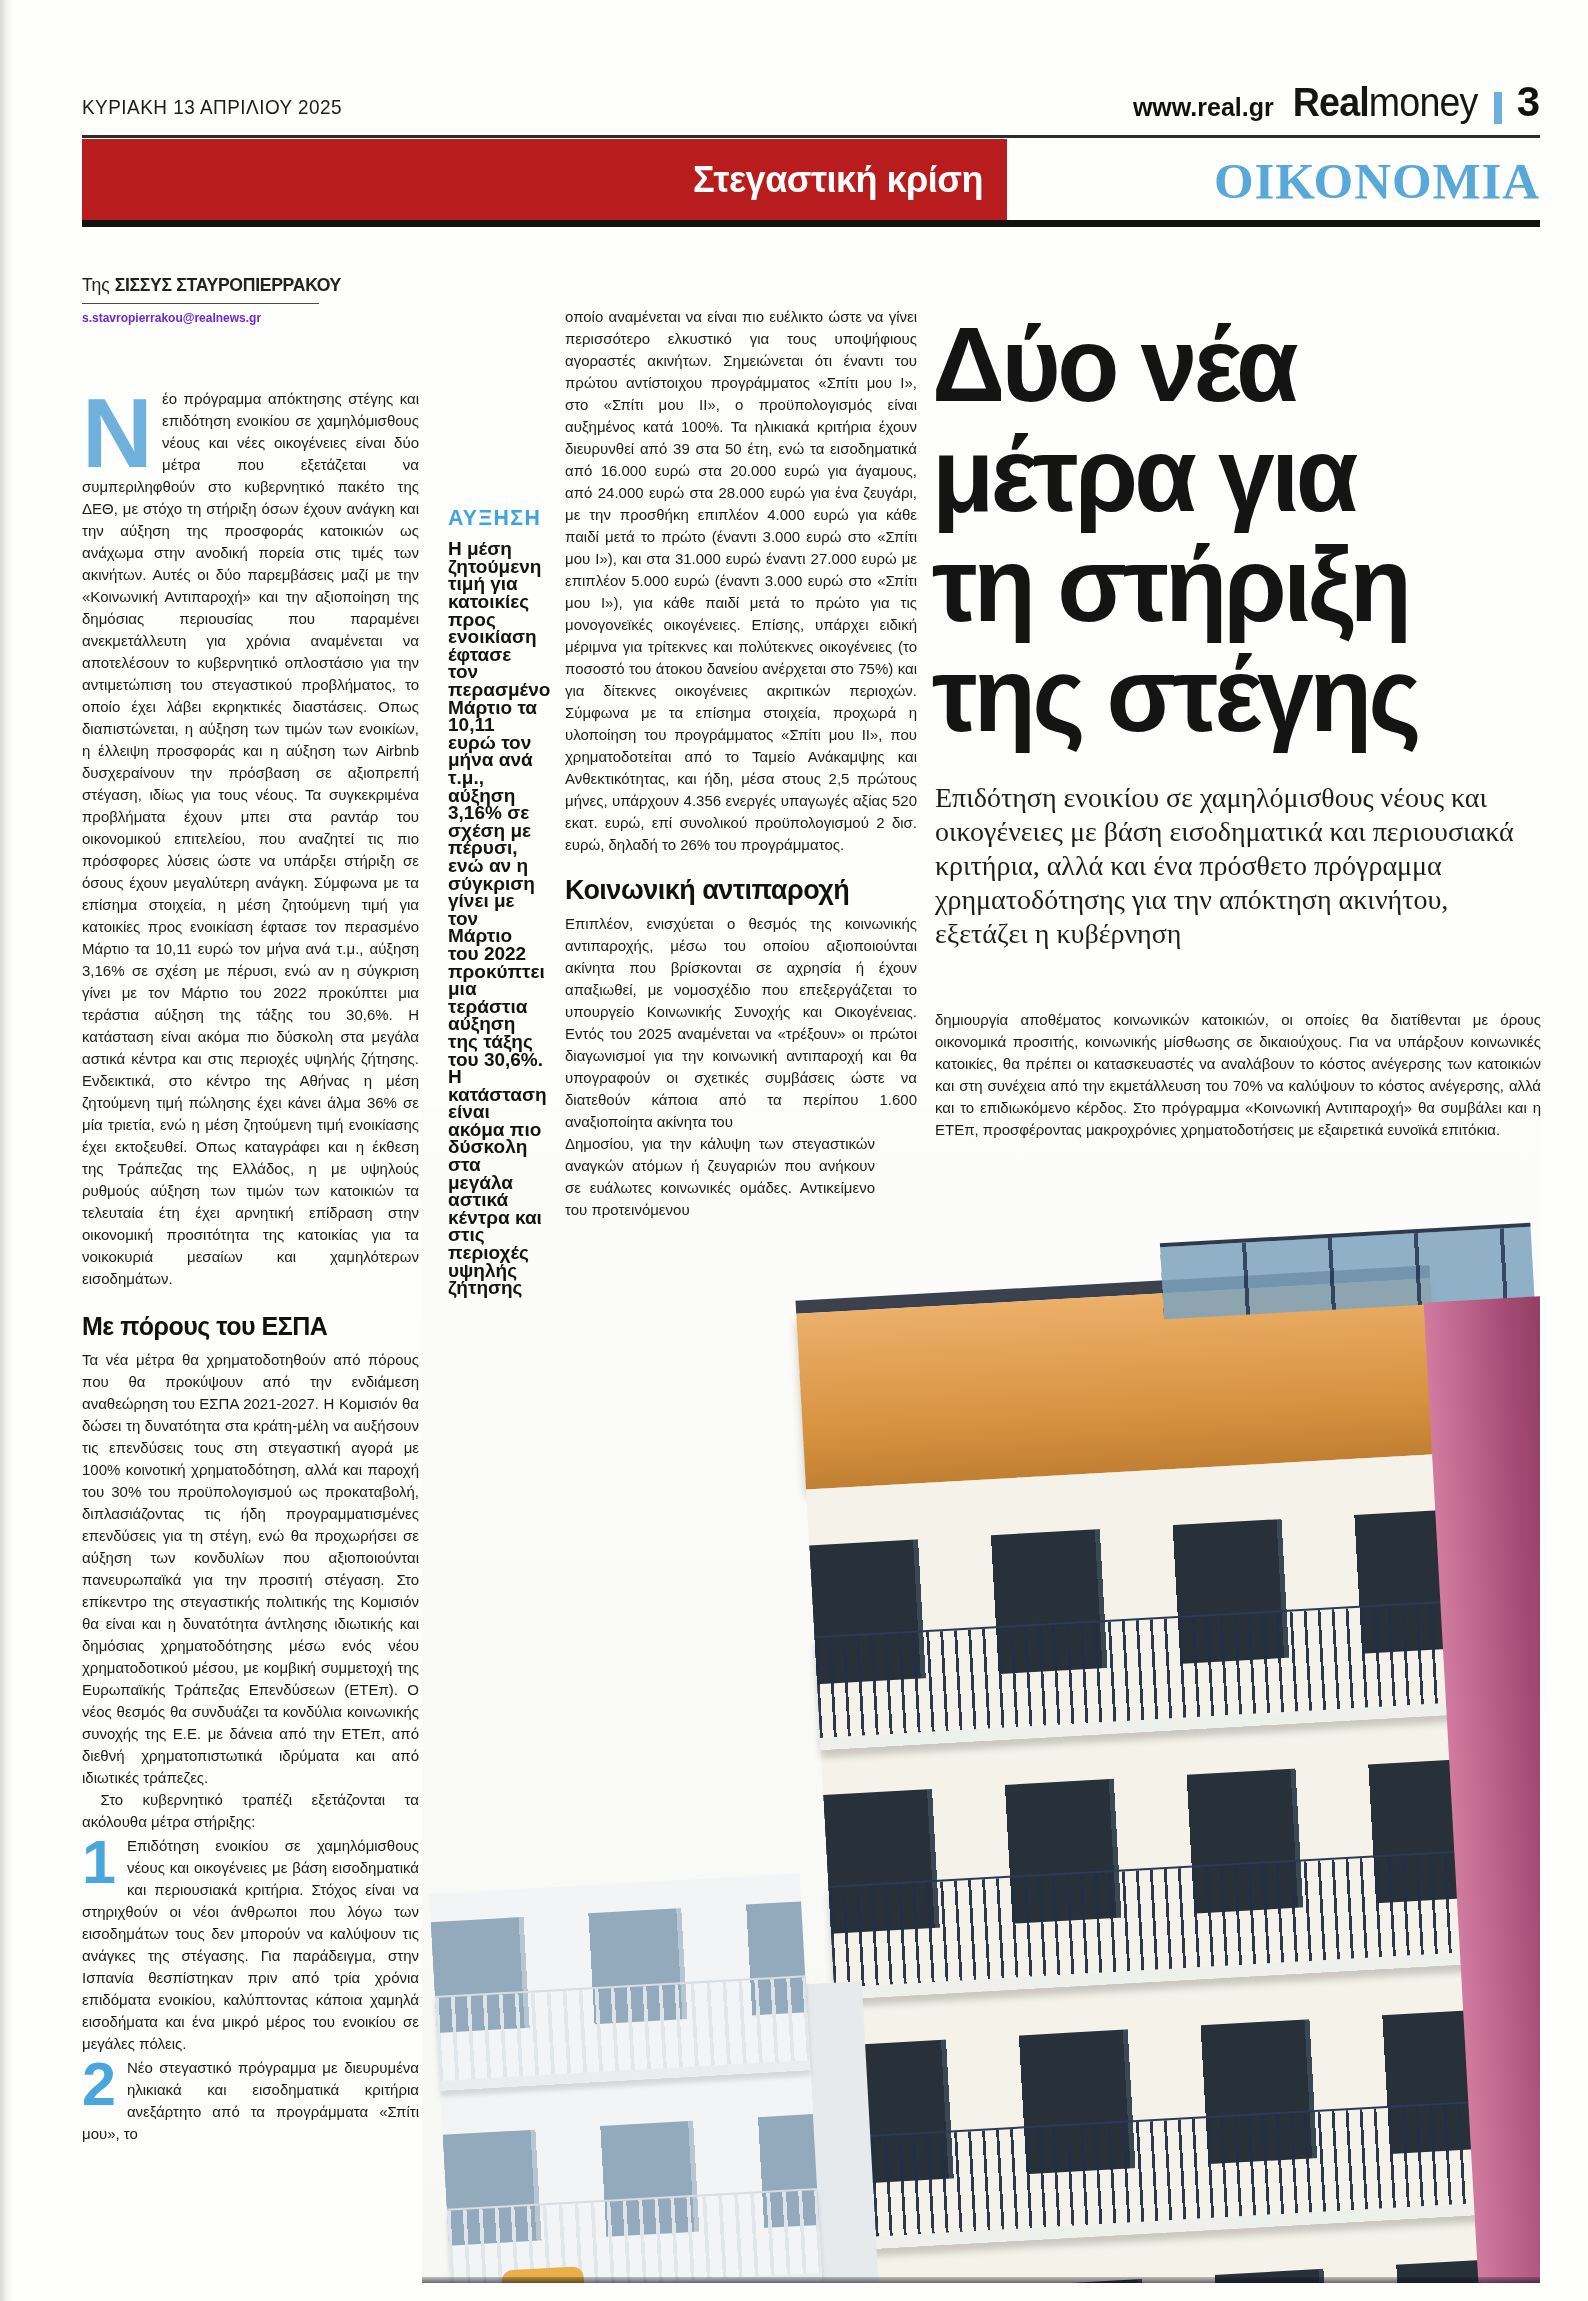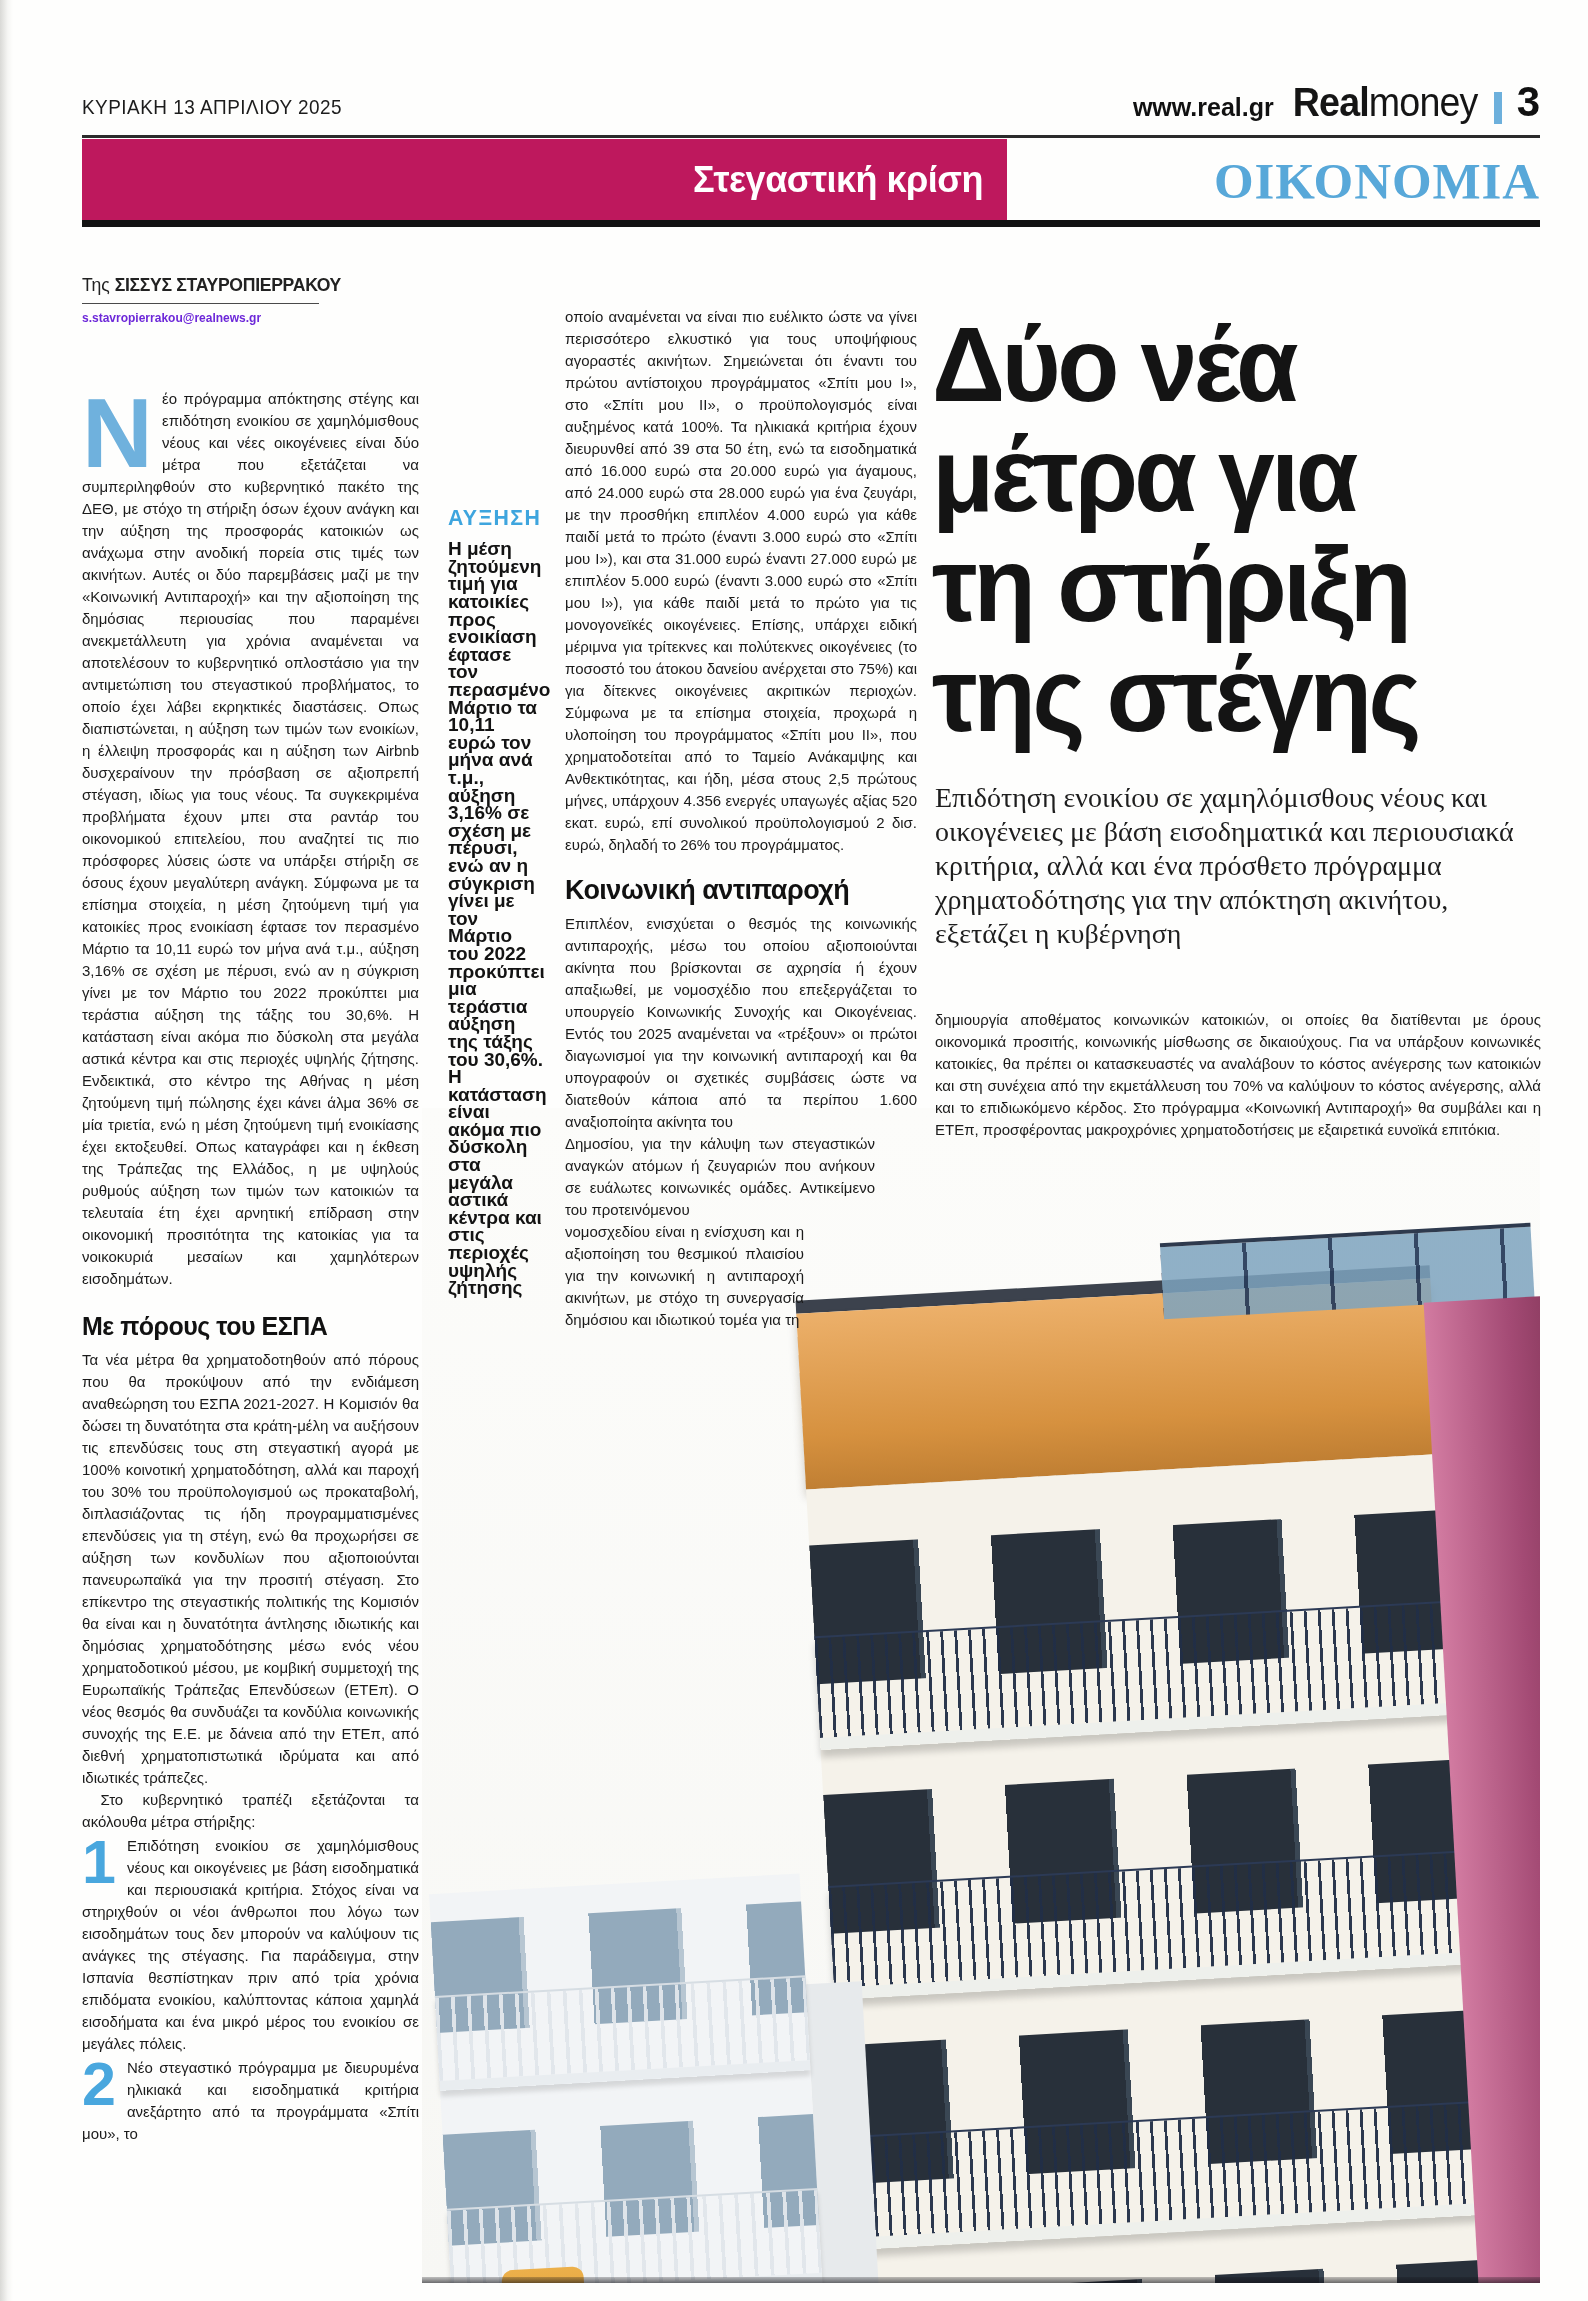--- a/index.html
+++ b/index.html
@@ -19,21 +19,21 @@
   .hdr-right{right:49px;top:78px;display:flex;align-items:baseline;}
   .hdr-site{font-weight:bold;font-size:25px;color:#111;margin-right:7.4px;}
   .brand{font-size:40px;color:#151515;letter-spacing:-0.9px;transform:scaleX(.94);transform-origin:right;}
   .brand b{font-weight:900;}
   .brand span{font-weight:normal;}
   .hdr-bar{width:7.4px;height:32px;background:#6db0dc;align-self:flex-end;margin:0 15px 1.9px 16.7px;}
   .hdr-page{font-weight:bold;font-size:42px;color:#111;}
   .hdr-rule{left:82px;top:135px;width:1458px;height:2.8px;background:#2b2b2b;}
 
   
-  .banner{left:82px;top:139px;width:925px;height:81px;background:#be185d;
+  .banner{left:82px;top:139px;width:925px;height:81px;background:#b91c1c;
     display:flex;align-items:center;justify-content:flex-end;}
   .banner-label{color:#fff;font-weight:bold;font-size:36px;padding-right:24px;
     letter-spacing:-0.5px;}
   .section-title{right:49px;top:139px;width:529px;height:81px;line-height:85px;
     text-align:right;font-family:"Liberation Serif","DejaVu Serif",serif;
     font-weight:bold;font-size:51px;color:#58a8d9;letter-spacing:0.9px;}
   .black-rule{left:82px;top:220px;width:1458px;height:6.5px;background:#121212;}
 
   
   .byline{left:82px;top:275px;width:260px;}
@@ -201,15 +201,14 @@
 <div class="abs sidebar">
   <div class="label">ΑΥΞΗΣΗ</div>
   <div class="stext">Η μέση ζητούμενη τιμή για κατοικίες προς ενοικίαση έφτασε τον περασμένο Μάρτιο τα 10,11 ευρώ τον μήνα ανά τ.μ., αύξηση 3,16% σε σχέση με πέρυσι, ενώ αν η σύγκριση γίνει με τον Μάρτιο του 2022 προκύπτει μια τεράστια αύξηση της τάξης του 30,6%. Η κατάσταση είναι ακόμα πιο δύσκολη στα μεγάλα αστικά κέντρα και στις περιοχές υψηλής ζήτησης</div>
 </div>
 
 <div class="abs col2 bodytxt">
   <p style="margin:0;">οποίο αναμένεται να είναι πιο ευέλικτο ώστε να γίνει περισσότερο ελκυστικό για τους υποψήφιους αγοραστές ακινήτων. Σημειώνεται ότι έναντι του πρώτου αντίστοιχου προγράμματος «Σπίτι μου Ι», στο «Σπίτι μου ΙΙ», ο προϋπολογισμός είναι αυξημένος κατά 100%. Τα ηλικιακά κριτήρια έχουν διευρυνθεί από 39 στα 50 έτη, ενώ τα εισοδηματικά από 16.000 ευρώ στα 20.000 ευρώ για άγαμους, από 24.000 ευρώ στα 28.000 ευρώ για ένα ζευγάρι, με την προσθήκη επιπλέον 4.000 ευρώ για κάθε παιδί μετά το πρώτο (έναντι 3.000 ευρώ στο «Σπίτι μου Ι»), και στα 31.000 ευρώ έναντι 27.000 ευρώ με επιπλέον 5.000 ευρώ (έναντι 3.000 ευρώ στο «Σπίτι μου Ι»), για κάθε παιδί μετά το πρώτο για τις μονογονεϊκές οικογένειες. Επίσης, υπάρχει ειδική μέριμνα για τρίτεκνες και πολύτεκνες οικογένειες (το ποσοστό του άτοκου δανείου ανέρχεται στο 75%) και για δίτεκνες οικογένειες ακριτικών περιοχών. Σύμφωνα με τα επίσημα στοιχεία, προχωρά η υλοποίηση του προγράμματος «Σπίτι μου ΙΙ», που χρηματοδοτείται από το Ταμείο Ανάκαμψης και Ανθεκτικότητας, και ήδη, μέσα στους 2,5 πρώτους μήνες, υπάρχουν 4.356 ενεργές υπαγωγές αξίας 520 εκατ. ευρώ, επί συνολικού προϋπολογισμού 2 δισ. ευρώ, δηλαδή το 26% του προγράμματος.</p>
   <div class="subhead">Κοινωνική αντιπαροχή</div>
   <p style="margin:0;">Επιπλέον, ενισχύεται ο θεσμός της κοινωνικής αντιπαροχής, μέσω του οποίου αξιοποιούνται ακίνητα που βρίσκονται σε αχρησία ή έχουν απαξιωθεί, με νομοσχέδιο που επεξεργάζεται το υπουργείο Κοινωνικής Συνοχής και Οικογένειας. Εντός του 2025 αναμένεται να «τρέξουν» οι πρώτοι διαγωνισμοί για την κοινωνική αντιπαροχή και θα υπογραφούν οι σχετικές συμβάσεις ώστε να διατεθούν κάποια από τα περίπου 1.600 αναξιοποίητα ακίνητα του</p>
   <p class="wrapA" style="margin:0;">Δημοσίου, για την κάλυψη των στεγαστικών αναγκών ατόμων ή ζευγαριών που ανήκουν σε ευάλωτες κοινωνικές ομάδες. Αντικείμενο του προτεινόμενου</p>
-  <p class="wrapB" style="margin:0;">νομοσχεδίου είναι η ενίσχυση και η αξιοποίηση του θεσμικού πλαισίου για την κοινωνική η αντιπαροχή ακινήτων, με στόχο τη συνεργασία δημόσιου και ιδιωτικού τομέα για τη</p>
 </div>
 
 
 </body></html>

